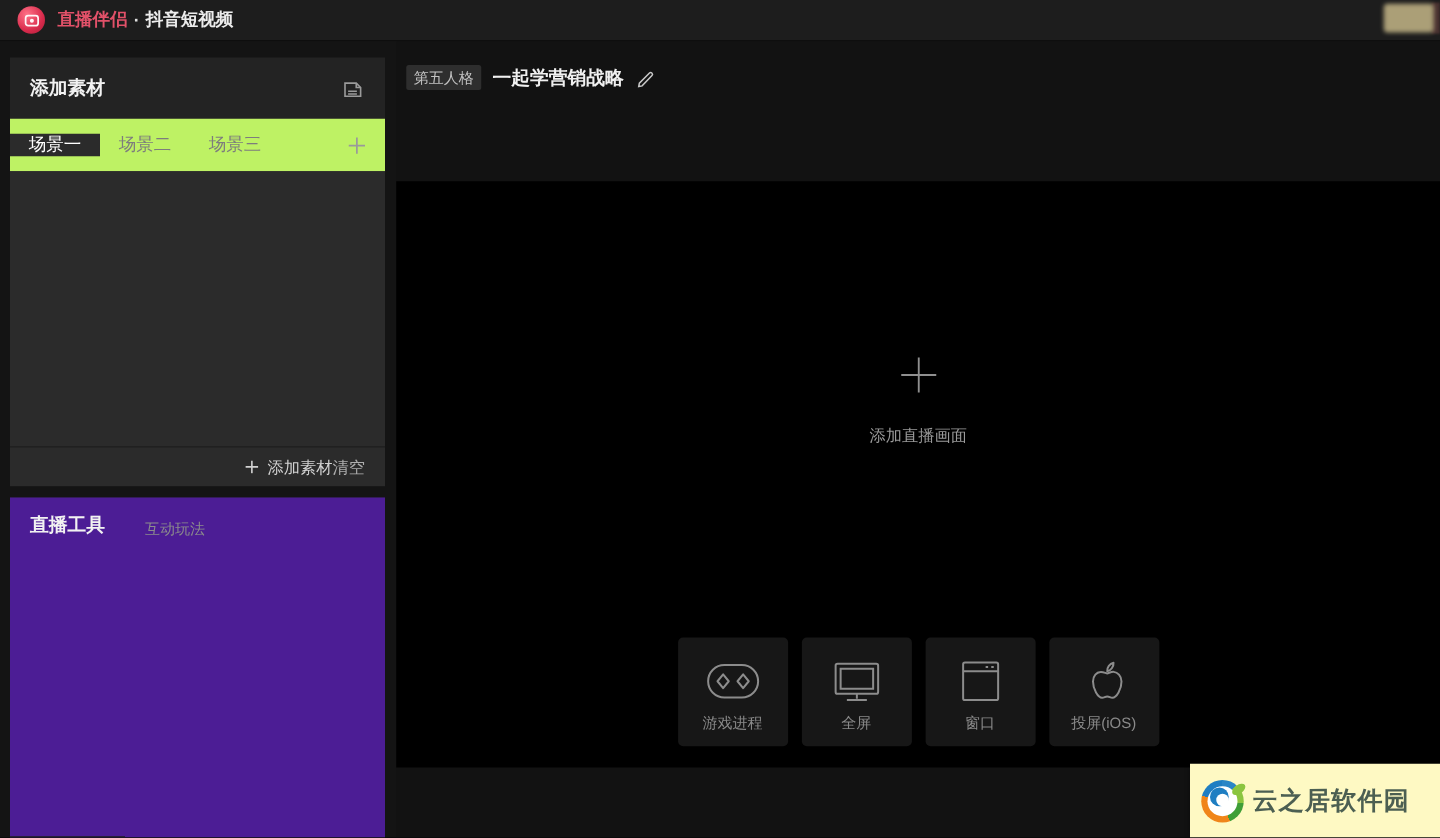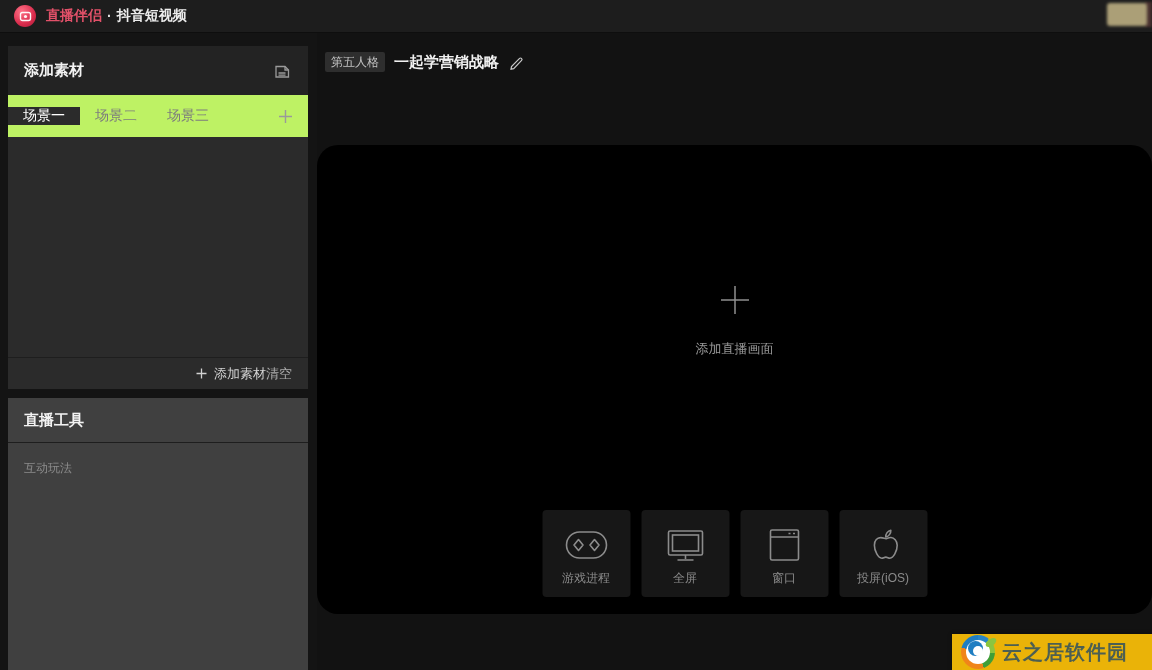--- a/index.html
+++ b/index.html
@@ -54,58 +54,58 @@
 
   .material-row {
     height:32px; background:#2b2b2b; border-top:1px solid #1e1e1e;
     display:flex; align-items:center; justify-content:flex-end; padding:0 16px;
   }
   .material-left { display:flex; align-items:center; gap:7px; font-size:13px; color:#d2d2d2; cursor:pointer; }
   .clear-btn { font-size:13px; color:#aeaeae; cursor:pointer; }
 
   .side-gap { height:9px; background:#141414; }
 
-  .tools-panel { flex:1; background:#404040; display:flex; flex-direction:column; }
+  .tools-panel { flex:1; background:#4c1d95; display:flex; }
   .tools-header { padding:13px 16px 12px; font-size:15px; font-weight:bold; color:#f2f2f2; border-bottom:1px solid #1e1e1e; }
   .interactive-label { padding:17px 16px 0; font-size:12px; color:#8c8c8c; }
   .tools-row { display:flex; gap:34px; padding:20px 16px 0 18px; }
   .tool-item { display:flex; flex-direction:column; align-items:center; gap:9px; cursor:pointer; min-width:54px; }
   .tool-item .label { font-size:13px; color:#c9c9c9; }
 
   
   .main { position:absolute; left:317px; top:33px; right:0; bottom:0; background:#121212; }
   .stream-header { display:flex; align-items:flex-end; gap:9px; padding:19px 0 0 8px;font-family:Liberation Serif, serif; }
   .game-tag {
     font-size:12px; color:#c3c3c3; background:#2e2e2e;
     padding:3px 6px; border-radius:2px; line-height:14px;
   }
   .stream-title { font-size:15px; font-weight:bold; color:#f0f0f0; }
   .edit-btn { display:flex; align-items:center; cursor:pointer; }
 
-  .canvas { position:absolute; left:0; right:0; top:112px; bottom:56px; background:#000;border-radius:21px; }
+  .canvas { position:absolute; left:0; right:0; top:112px; bottom:56px; background:#000; }
   .placeholder {
     position:absolute; left:50%; top:139px; transform:translateX(-50%);
     display:flex; flex-direction:column; align-items:center; gap:24px; cursor:pointer;
   }
   .placeholder .label { font-size:13px; color:#9a9a9a; white-space:nowrap; }
 
   .source-row {
     position:absolute; bottom:17px; left:50%; transform:translateX(-50%);
     display:flex; gap:11px;
   }
   .source-card {
     width:88px; height:87px; background:#171717; border-radius:4px;
     display:flex; flex-direction:column; align-items:center; cursor:pointer;
   }
   .source-card .ico { height:48px; margin-top:11px; display:flex; align-items:center; justify-content:center; }
   .source-card .label { font-size:12px; color:#8a8a8a; margin-top:1px; white-space:nowrap; }
 
   
   .watermark {
-    position:absolute; right:0; bottom:0; width:200px; height:36px; background:#eab308;
+    position:absolute; right:0; bottom:0; width:200px; height:59px; background:#fef9c3;
     display:flex; align-items:center; padding-left:9px; box-shadow:0 0 4px rgba(0,0,0,.4);
   }
   .globe { position:relative; width:34px; height:34px; border-radius:50%;
     background:conic-gradient(from 0deg, #2a86c6 0deg 40deg, #8bc53f 40deg 95deg, #3f9e37 95deg 160deg, #f08519 160deg 285deg, #1f7ec2 285deg 360deg);
     flex:0 0 auto;
   }
   .globe::before { content:""; position:absolute; inset:5px; border-radius:50%; background:#ffffff; }
   .globe-swirl { position:absolute; left:7px; top:6px; width:15px; height:15px; border-radius:50%; background:#1f7ec2; }
   .globe-swirl::after { content:""; position:absolute; left:5px; top:5px; width:10px; height:10px; border-radius:50%; background:#ffffff; }
   .globe-leaf { position:absolute; right:-2px; top:4px; width:12px; height:7px; border-radius:50% 50%; background:#8bc53f; transform:rotate(-35deg); }

